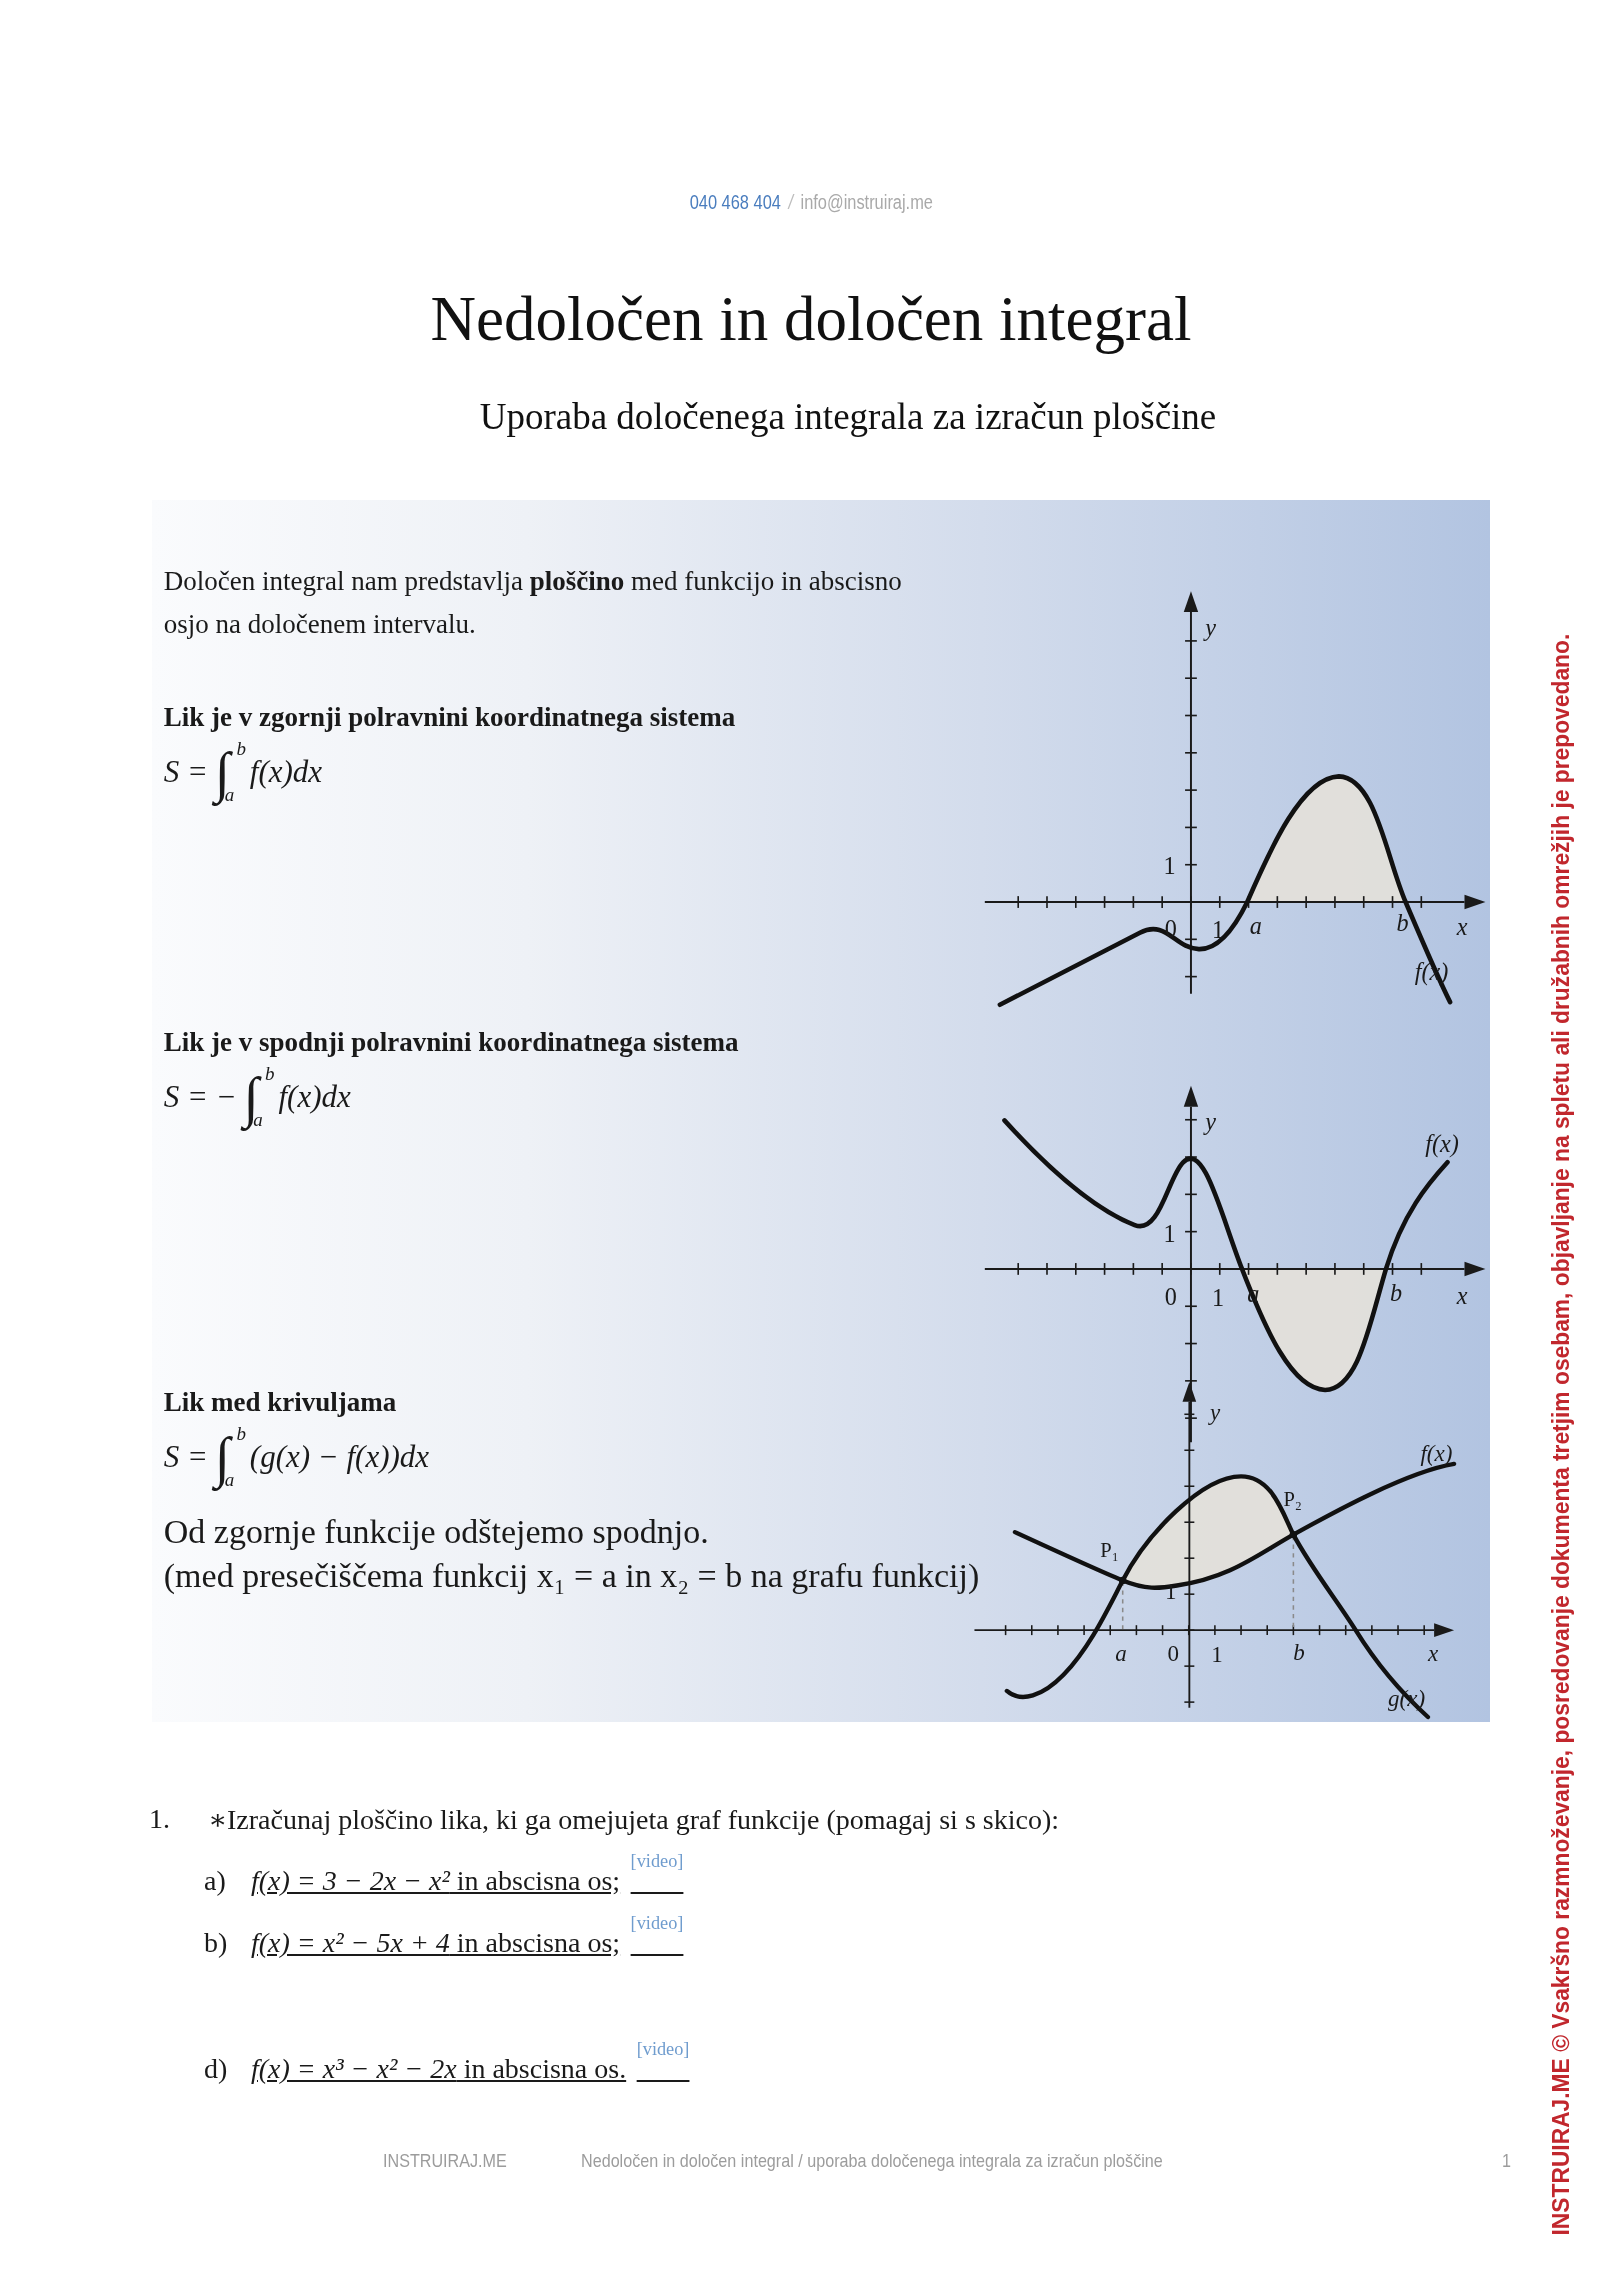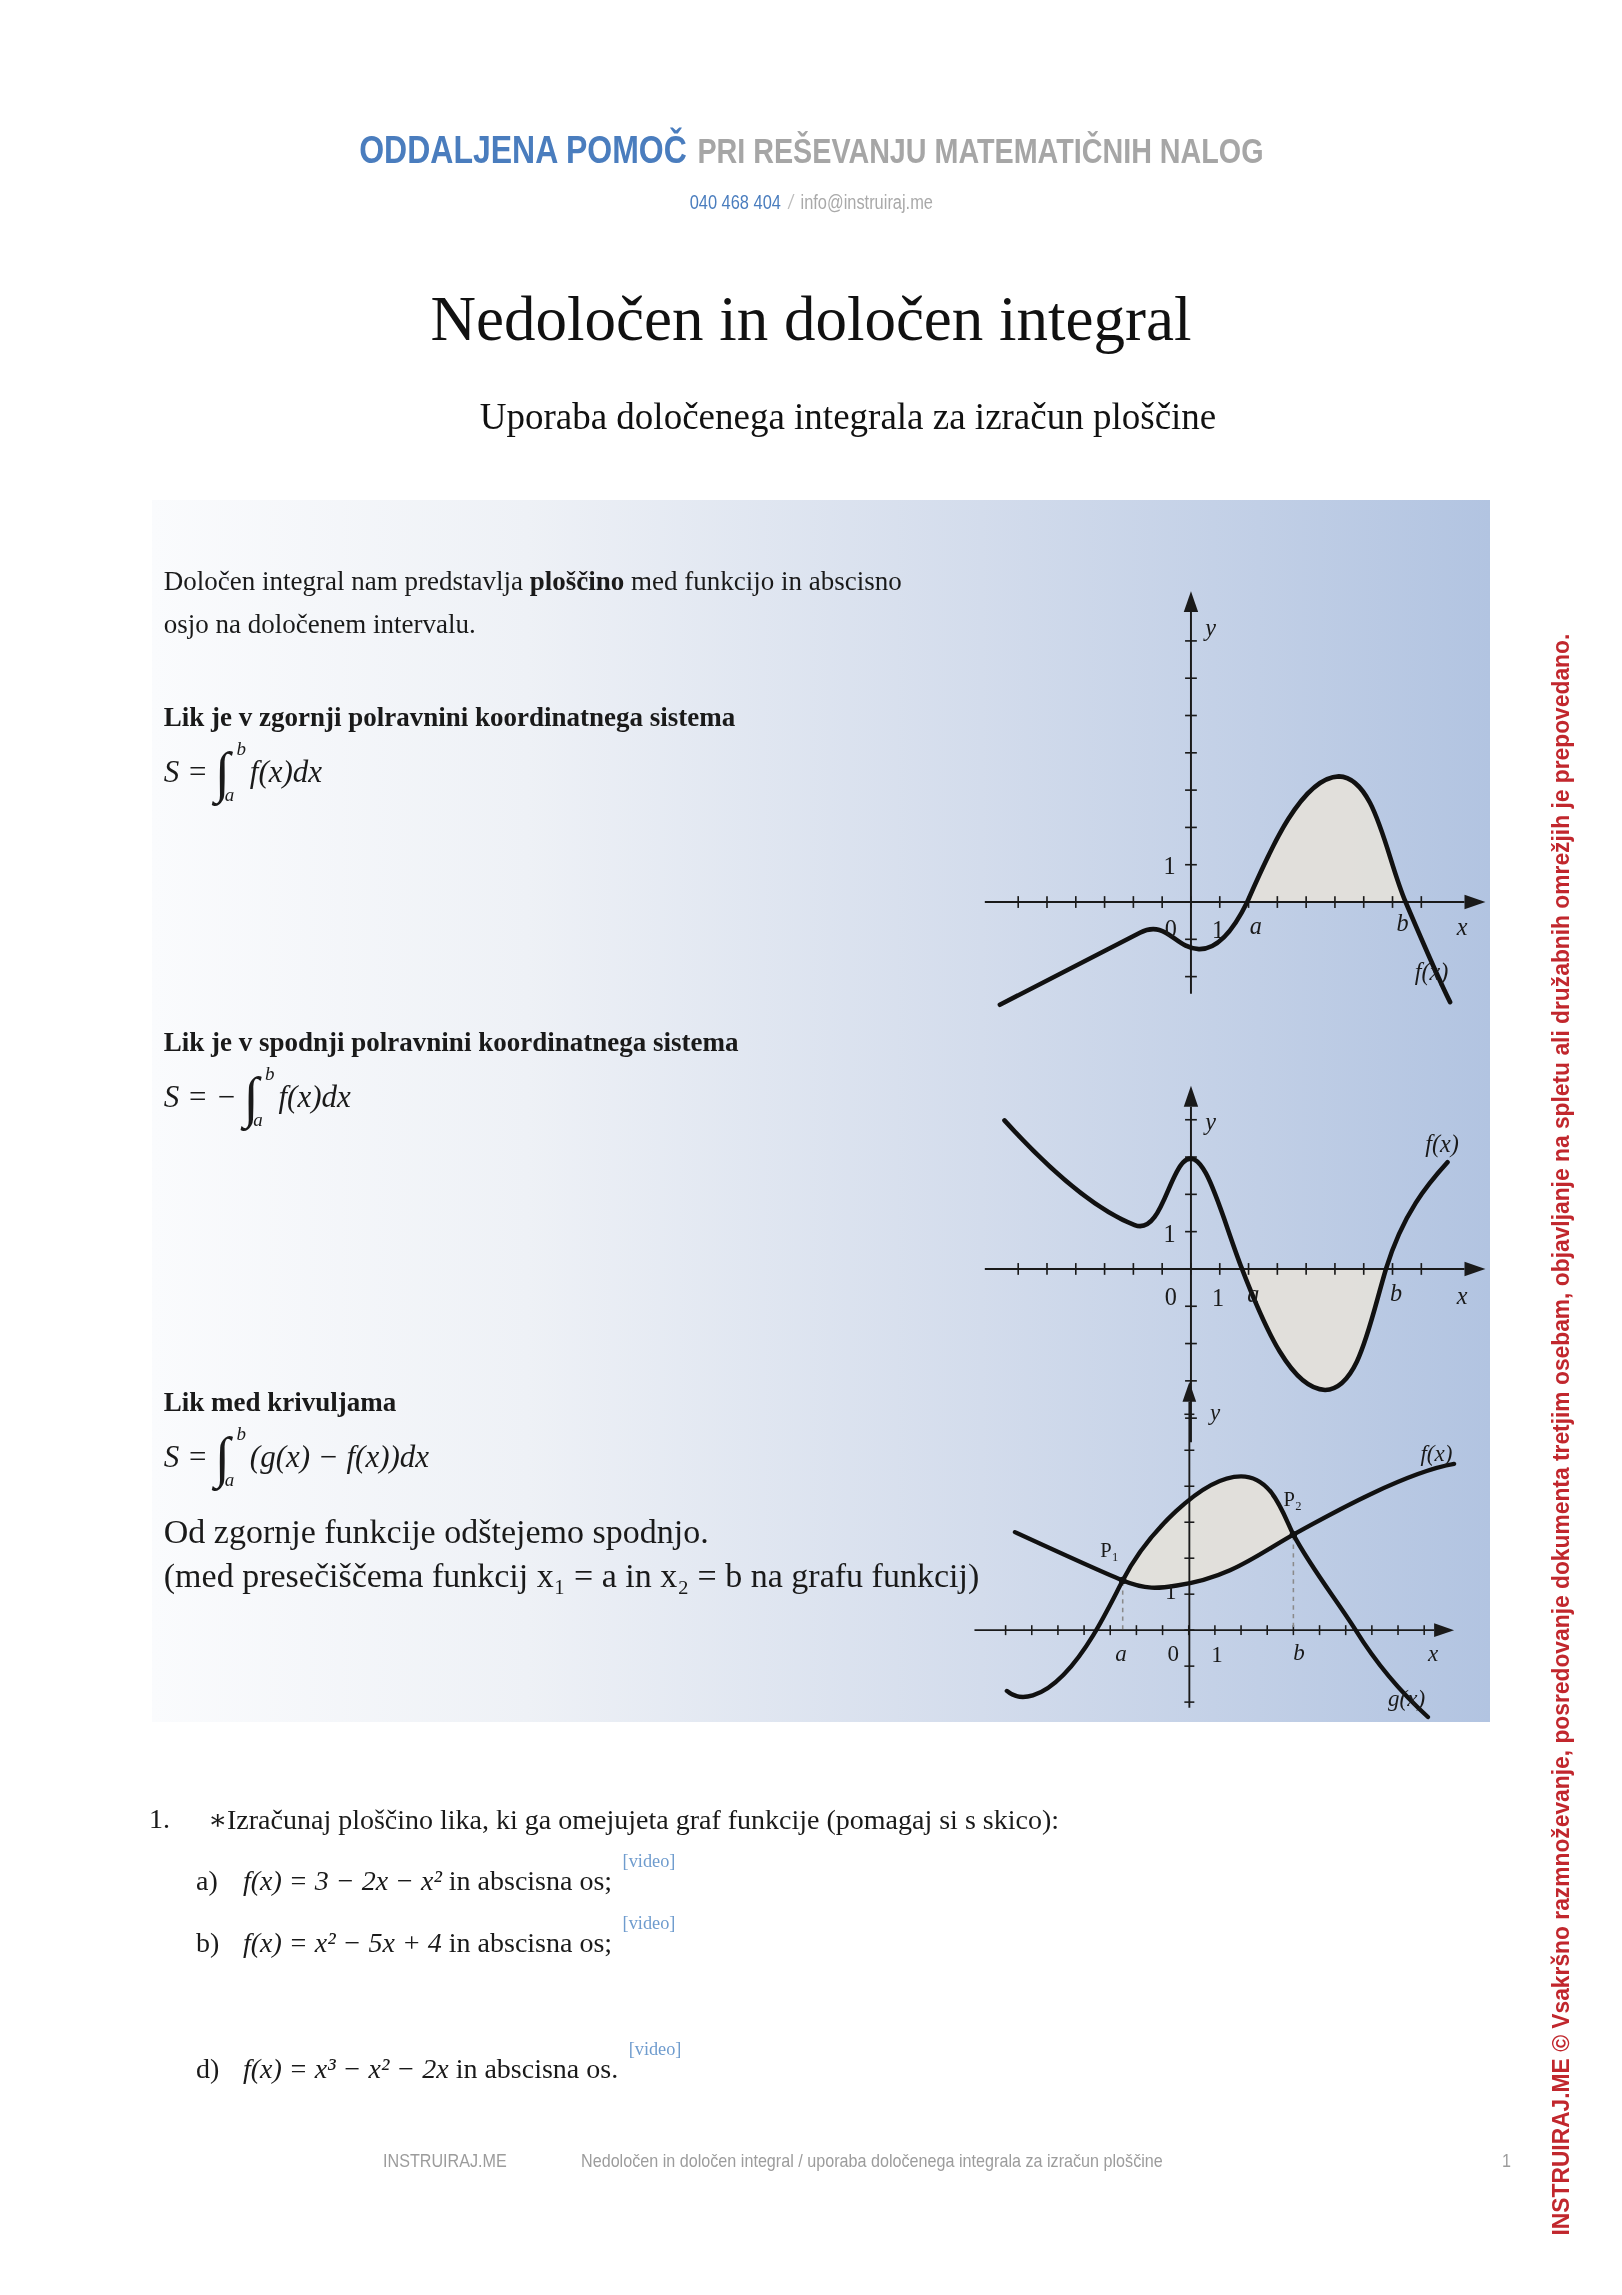--- a/index.html
+++ b/index.html
@@ -44,46 +44,40 @@
   .shade{fill:#e2e0db;fill-opacity:.96;stroke:none;}
   .gt{font-family:"Liberation Serif",serif;font-style:italic;font-size:37px;fill:#1a1a1a;}
   .gn{font-family:"Liberation Serif",serif;font-size:37px;fill:#1a1a1a;}
   .gp{font-family:"Liberation Serif",serif;font-size:33px;fill:#1a1a1a;}
   .dash{stroke:#8a8a8a;stroke-width:2.5;stroke-dasharray:7 7;}
   .dot{fill:#111;}
 
   
   .exnum{position:absolute;left:149px;top:1803px;font-size:28px;}
   .exprompt{position:absolute;left:208px;top:1803px;font-size:28px;white-space:nowrap;}
-  .exitem{position:absolute;left:196px;font-size:28px;white-space:nowrap;}
+  .exitem{position:absolute;left:204px;font-size:28px;white-space:nowrap;text-decoration:underline;}
   .exitem .lbl{display:inline-block;width:47px;}
   .exitem .frm{font-style:italic;}
   .video{font-family:"Liberation Serif",serif;font-size:18.3px;color:#6f9cce;position:relative;top:-13px;margin-left:10.5px;}
 
   
   .foot{position:absolute;top:2150px;font-family:"Liberation Sans","DejaVu Sans",sans-serif;
         font-size:19px;color:#9c9c9c;transform:scaleX(.85);transform-origin:left;white-space:nowrap;}
 
   
   #notice{position:absolute;left:822px;top:1518px;width:1479px;height:30px;
           transform:rotate(-90deg) scaleX(.95);
           font-family:"Liberation Sans","DejaVu Sans",sans-serif;font-weight:bold;
           font-size:24px;color:#c1272d;text-align:center;white-space:nowrap;}
 </style>
 </head>
 <body>
 
 <div id="page">
 
-  <div class="hline" id="brandline">
-    <div class="hline-inner">
-      <span class="brand">ODDALJENA POMOČ</span>
-      <span class="tagline">PRI REŠEVANJU MATEMATIČNIH NALOG</span>
-    </div>
-  </div>
   <div class="hline" id="contactline">
     <div class="hline-inner">
       <span class="phone">040 468 404</span>
       <span class="sep">/</span>
       <span class="email">info@instruiraj.me</span>
     </div>
   </div>
 
   <div class="doc-title">Nedoločen in določen integral</div>
   <div class="doc-subtitle">Uporaba določenega integrala za izračun ploščine</div>

